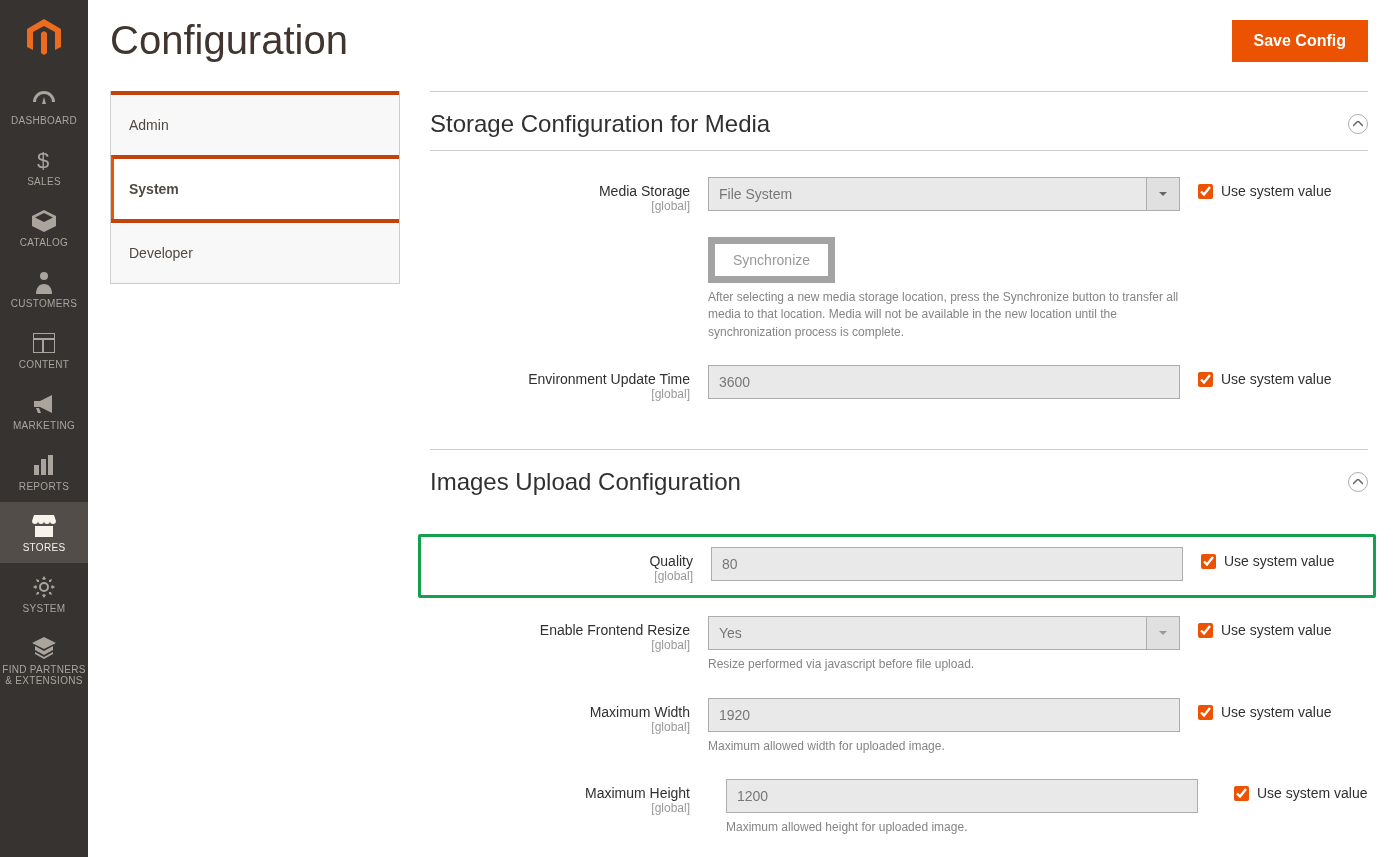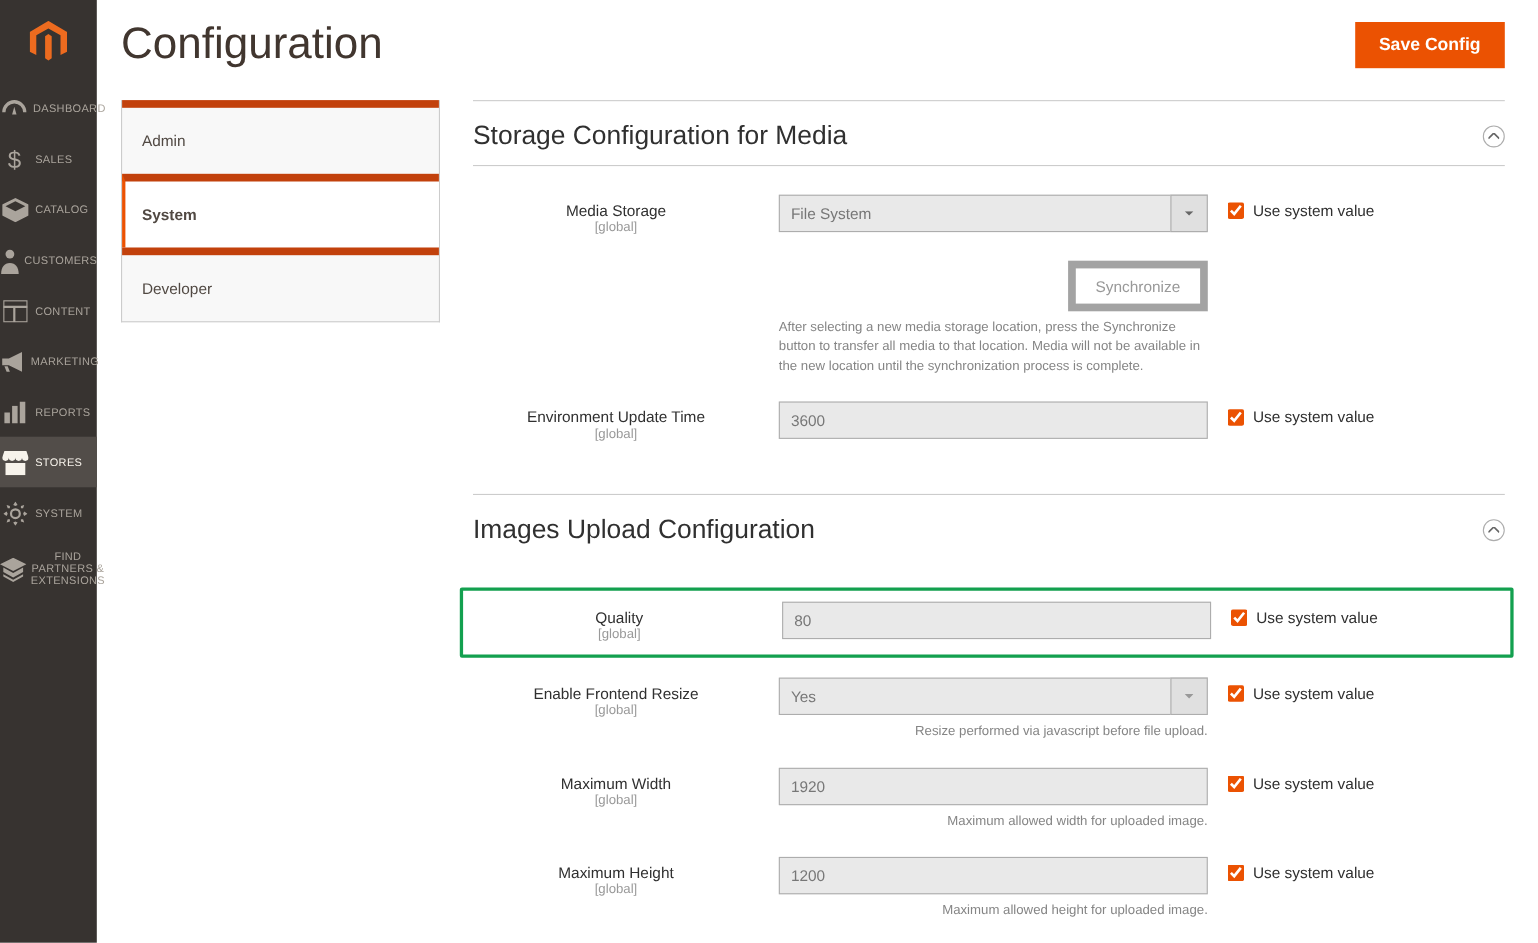--- a/index.html
+++ b/index.html
@@ -1,52 +1,52 @@
 <!DOCTYPE html>
 <html><head>
 <meta charset="utf-8">
 <style>
 * { box-sizing: border-box; margin: 0; padding: 0; }
 body { font-family: 'Helvetica Neue', Helvetica, Arial, sans-serif; font-size: 14px; background: #fff; color: #41362f; overflow-x: hidden; }
 
 
 .leftnav { position: fixed; left: 0; top: 0; bottom: 0; width: 88px; background: #373330; color: #aaa49c; display: flex; flex-direction: column; align-items: center; }
 .leftnav .logo { width: 88px; height: 75px; display: flex; align-items: center; justify-content: center; }
-.leftnav .nav-item { width: 88px; padding: 12px 0 10px; display: flex; flex-direction: row; align-items: center; gap: 4px; cursor: pointer; font-size: 10px; letter-spacing: .03em; text-align: center; }
+.leftnav .nav-item { width: 88px; padding: 12px 0 10px; display: flex; flex-direction: column; align-items: center; gap: 4px; cursor: pointer; font-size: 10px; letter-spacing: .03em; text-align: center; }
 .leftnav .nav-item.active { background: #524d49; color: #f7f3eb; }
 .leftnav .nav-item span.label { font-size: 10px; line-height: 1.1; }
 .leftnav .icon { width: 28px; height: 24px; display: flex; align-items: center; justify-content: center; }
 
 
 .page { margin-left: 88px; }
 .header { display: flex; align-items: center; justify-content: space-between; padding: 18px 30px 28px 22px; }
 .header h1 { font-weight: 300; font-size: 40px; color: #41362f; }
 .save-btn { background: #eb5202; color: #fff; border: none; padding: 12px 22px; font-size: 16px; font-weight: 600; cursor: pointer; }
 
 .content { display: flex; padding: 0 30px 40px 22px; gap: 30px; align-items: flex-start; }
 
 
 .tabs { width: 290px; border: 1px solid #ccc; background: #f8f8f8; border-top: none; }
-.tabs .tab { padding: 22px 18px; border-top: 7px solid #c2410c; cursor: pointer; color: #514943; font-size: 14px; }
+.tabs .tab { padding: 22px 18px; border-top: 4px solid #c2410c; cursor: pointer; color: #514943; font-size: 14px; }
 .tabs .tab.active { border-left: 3px solid #eb5202; background: #fff; padding-left: 15px; font-weight: 600; }
 
 
 .main { flex: 1; }
 .section { margin-bottom: 18px; }
 .section-head { display: flex; align-items: center; justify-content: space-between; padding: 18px 0 12px; border-bottom: 1px solid #ccc; cursor: pointer; }
 .section-head h2 { font-weight: 400; font-size: 24px; color: #303030; }
 .collapse-icon { width: 20px; height: 20px; border: 1px solid #adadad; border-radius: 50%; display: flex; align-items: center; justify-content: center; }
 .section-head .collapse-icon svg { display:block; }
 .section-body { padding: 26px 0 6px; }
 
 .field-row { display: flex; align-items: flex-start; margin-bottom: 24px; gap: 18px; }
-.field-row .labelcol { width: 260px; text-align: center; padding-top: 6px; }
+.field-row .labelcol { width: 260px; text-align: right; padding-top: 6px; }
 .field-row .labelcol .lbl { font-size: 14px; color: #303030; }
 .field-row .labelcol .scope { font-size: 12px; color: #999; }
-.field-row .inputcol { width: 390px; display: flex; flex-direction: column; gap: 6px; align-items: flex-end; }
+.field-row .inputcol { width: 472px; display: flex; flex-direction: column; gap: 6px; }
 .field-row .extracol { display: flex; align-items: flex-end; gap: 8px; padding-top: 6px; }
 
 .select { position: relative; width: 100%; }
 .select input[type=text], .text-input { width: 100%; height: 34px; padding: 6px 10px; border: 1px solid #adadad; font-size: 14px; background: #fff; }
 .select .arrow-btn { position: absolute; right: 0; top: 0; width: 34px; height: 34px; border: 1px solid #adadad; background: #efefef; display: flex; align-items: center; justify-content: center; }
 .text-input:disabled, .select input:disabled { background: #e9e9e9; color: #777; }
 .select.disabled .arrow-btn { background: #e0e0e0; }
 
 .sync-btn { border: 7px solid #a3a3a3; background: #fff; color: #999; padding: 8px 18px; font-size: 14px; cursor: not-allowed; width: fit-content; }
 .note { font-size: 12px; color: #858585; line-height: 1.45; }
@@ -288,21 +288,21 @@
             <div class="inputcol">
               <input type="text" class="text-input" disabled="" value="1920" style="">
               <div class="note">Maximum allowed width for uploaded image.</div>
             </div>
             <div class="extracol">
               <input type="checkbox" class="chk" checked="" style="">
               <span class="use-sys-label">Use system value</span>
             </div>
           </div>
 
-          <div class="field-row" style="margin-bottom:0;">
+          <div class="field-row" style="margin-bottom:0;gap:36px;">
             <div class="labelcol">
               <div class="lbl">Maximum Height</div>
               <div class="scope">[global]</div>
             </div>
             <div class="inputcol">
               <input type="text" class="text-input" disabled="" value="1200" style="">
               <div class="note">Maximum allowed height for uploaded image.</div>
             </div>
             <div class="extracol">
               <input type="checkbox" class="chk" checked="" style="">

